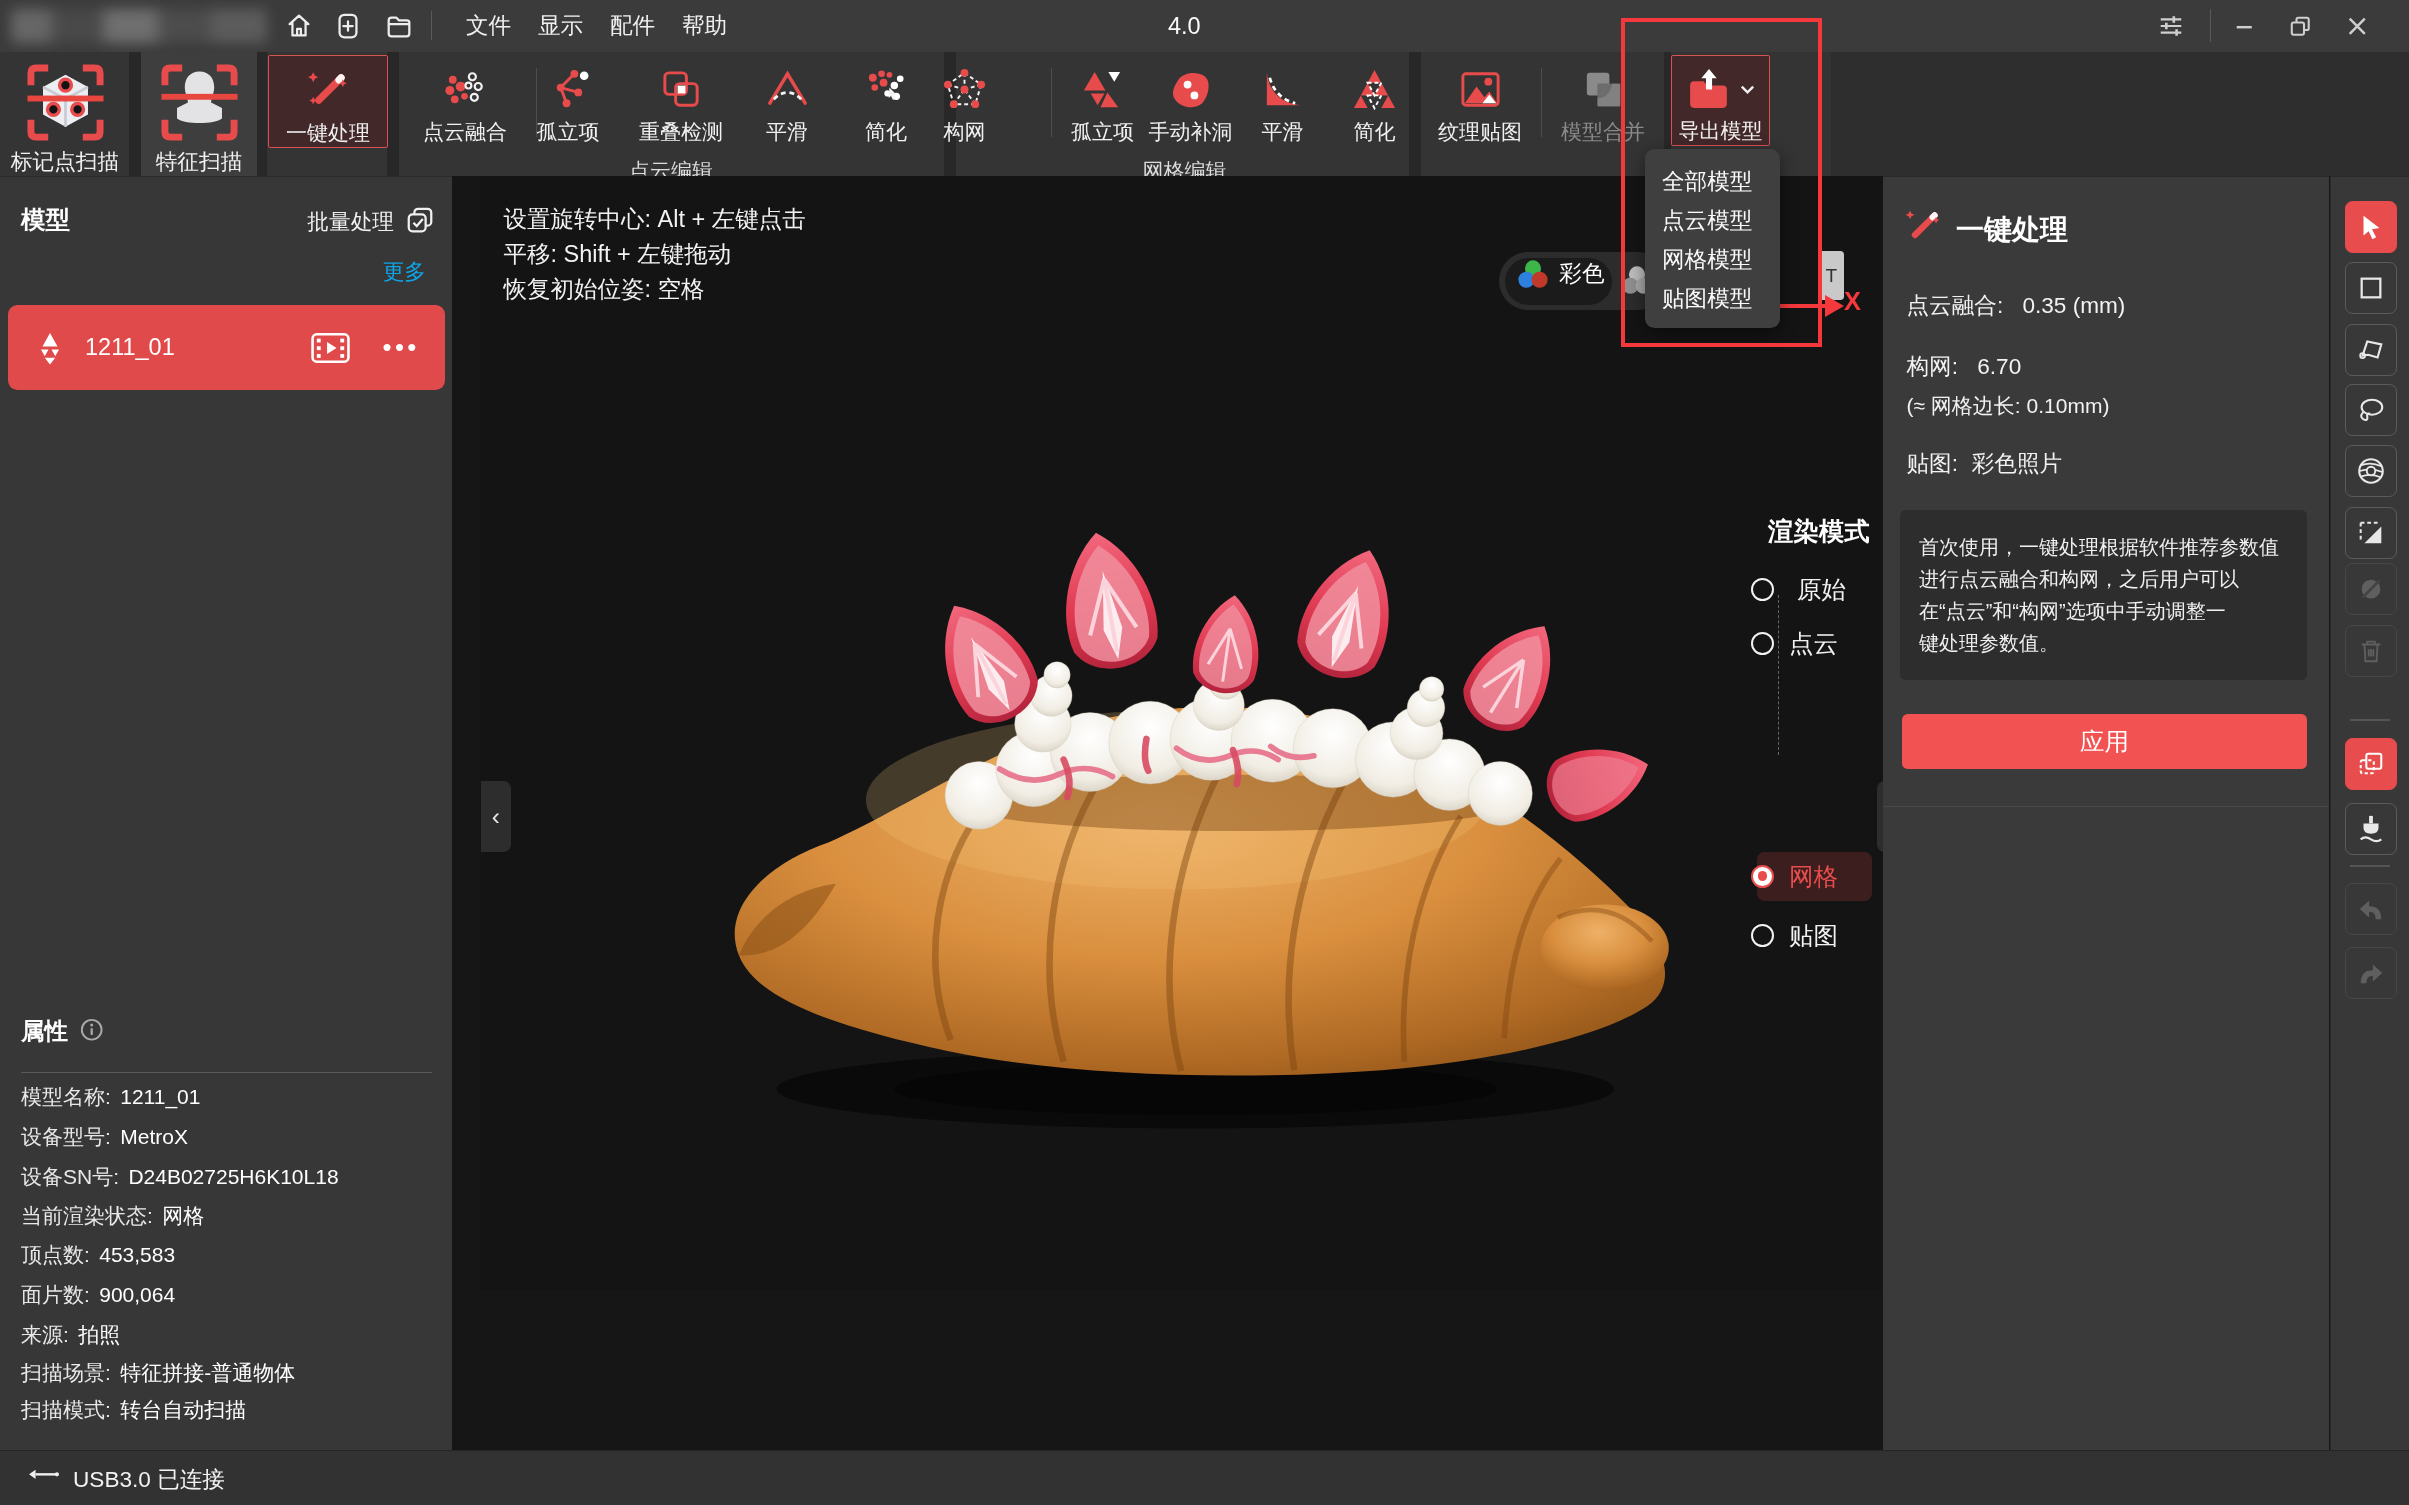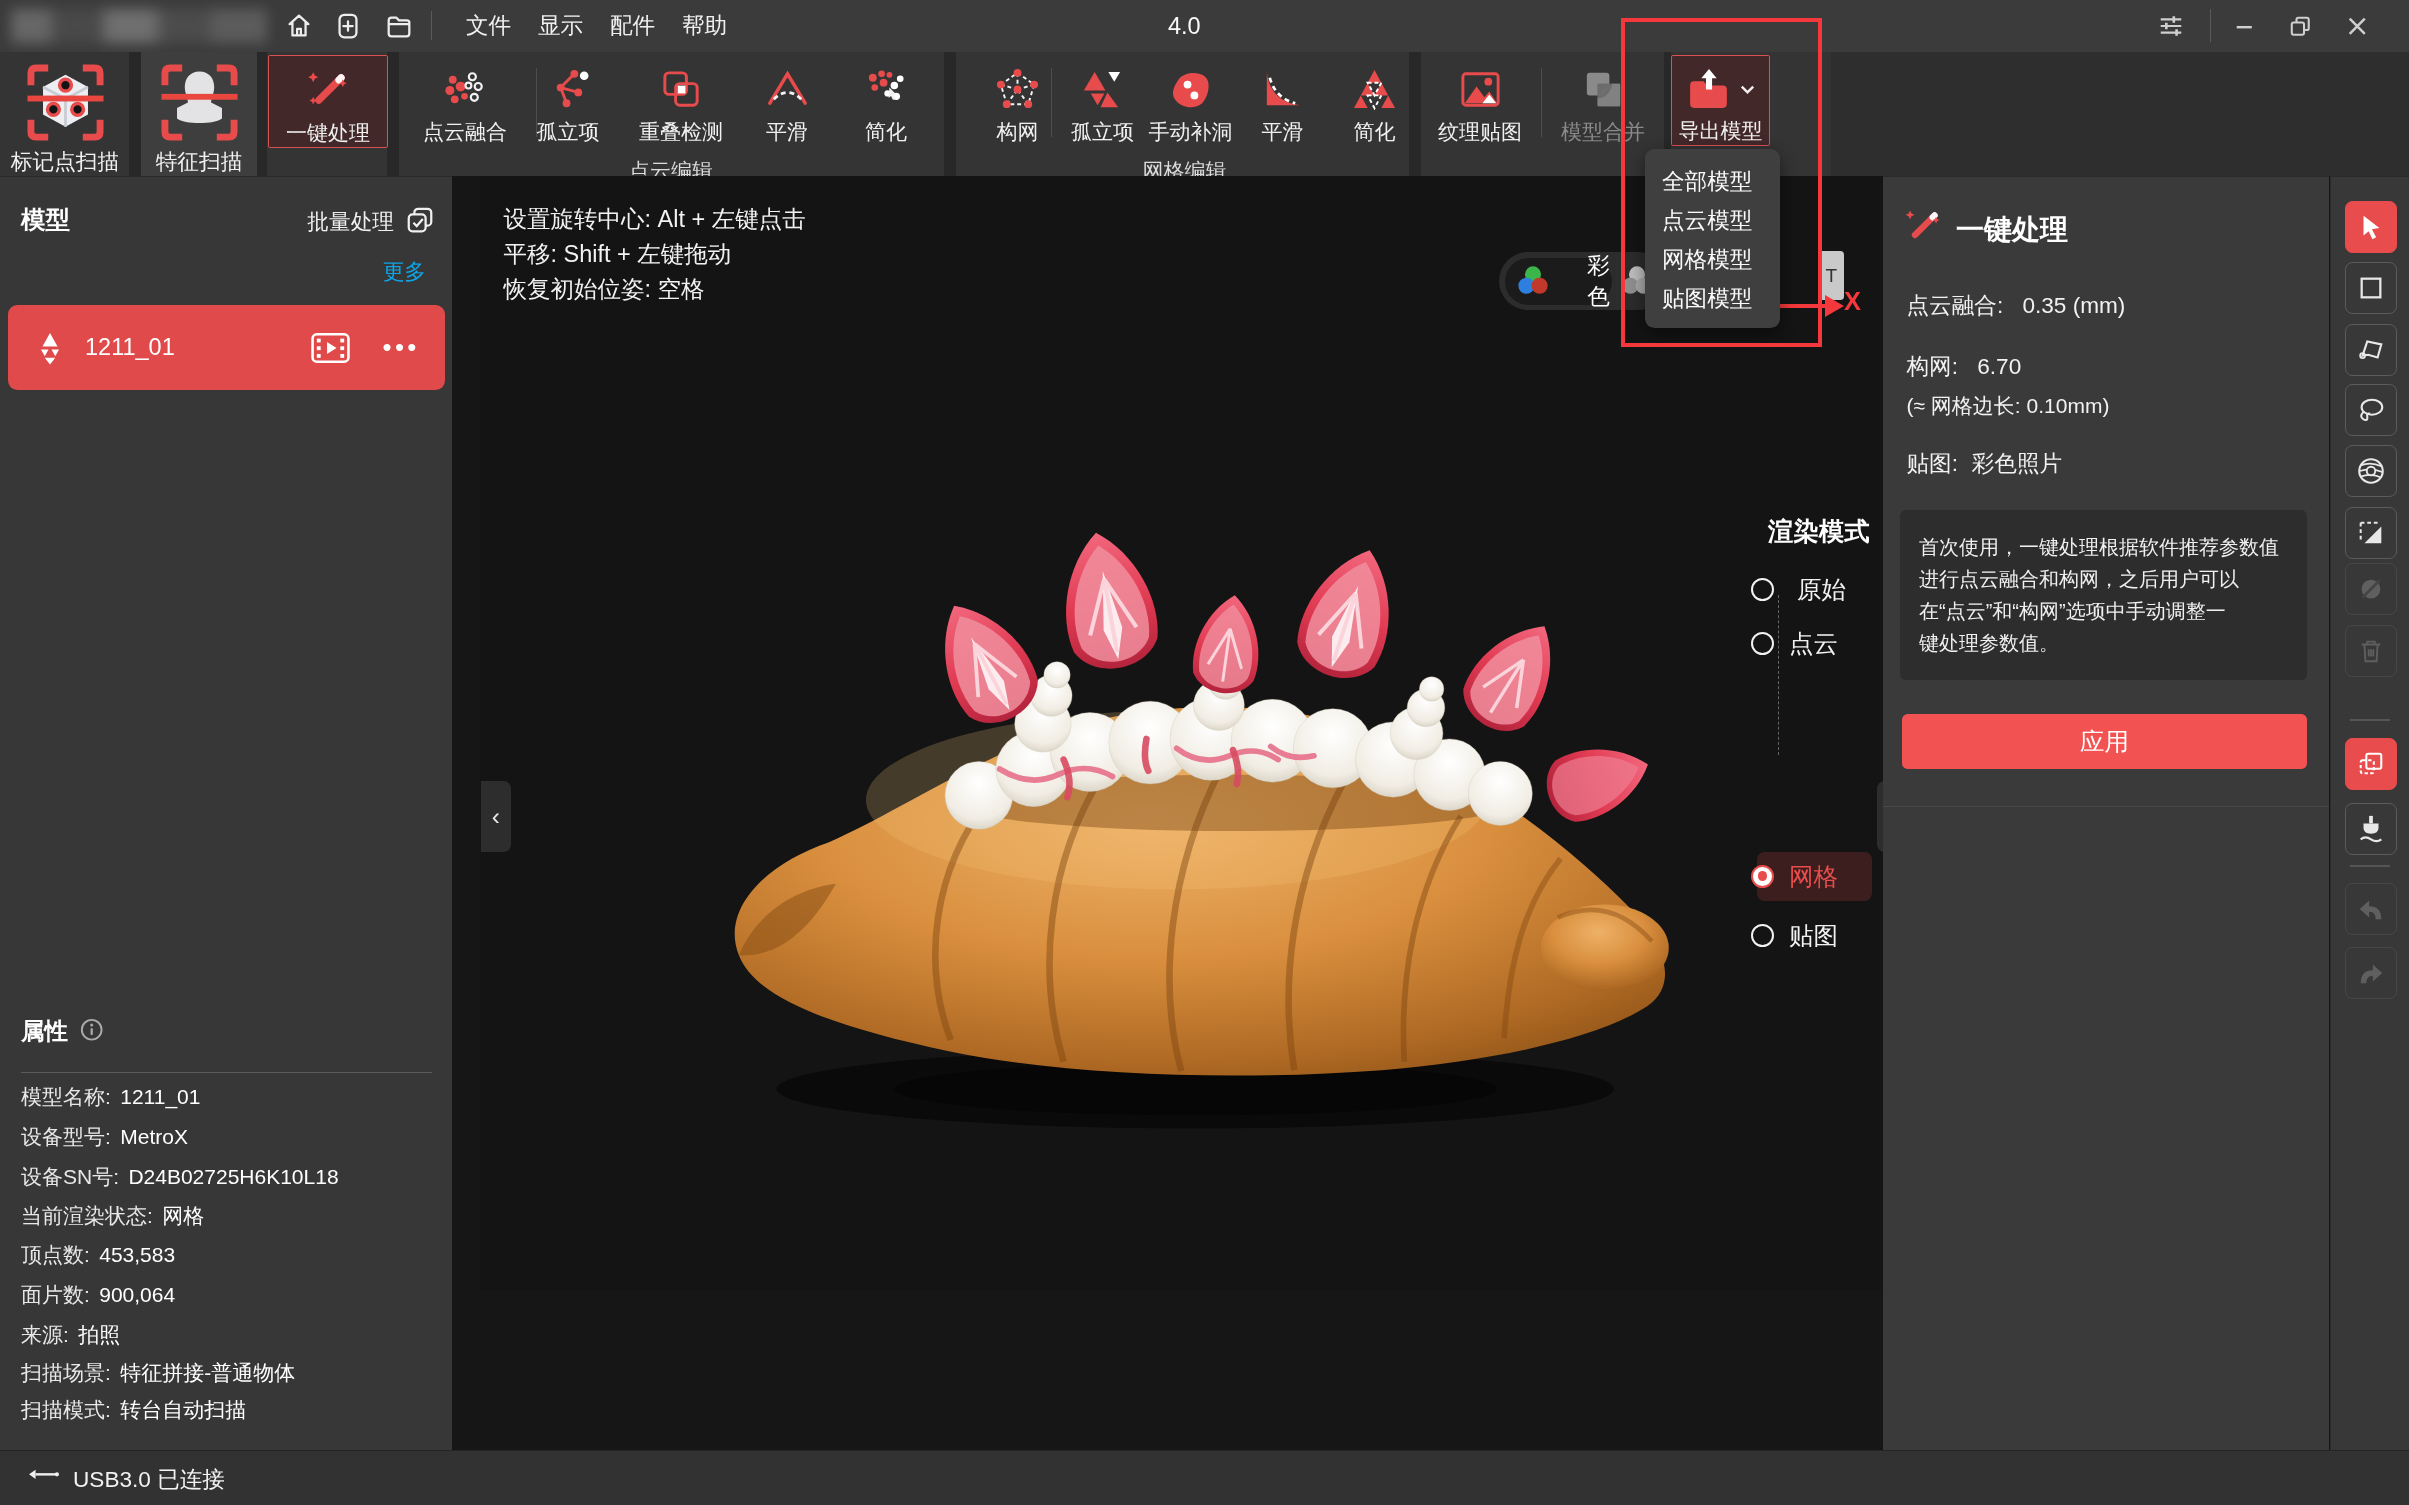--- a/index.html
+++ b/index.html
@@ -63,21 +63,21 @@
   .sbtn.active{background:#e84c4c;border-color:#e84c4c;}
   .sbtn.off{border-color:#474747;}
   .ssep{left:19px;width:40px;height:1.9px;background:#555;}
   
   #bbar{left:0;top:1450px;width:2410px;height:56px;background:#323232;border-top:0.9px solid #252525;display:flex;align-items:center;}
   
   .dots3{letter-spacing:3.8px;font-size:24.5px;font-weight:bold;color:#fff;}
   #logo{left:11.3px;top:8.5px;width:256px;height:34px;border-radius:3.8px;opacity:.55;filter:blur(6.6px);
         background:linear-gradient(90deg,#8a8a8a 0 14%,#555 18% 34%,#9a9a9a 38% 55%,#5a5a5a 60% 76%,#777 80% 100%);}
   #togglepill{left:1019px;top:76px;width:168px;height:58px;background:#2c2c2c;border-radius:29px;}
-  #togglesel{left:5.6px;top:5.6px;width:107px;height:47px;background:#1b1b1b;border-radius:23.5px;display:flex;align-items:center;gap:28px;}
+  #togglesel{left:5.6px;top:5.6px;width:107px;height:47px;background:#1b1b1b;border-radius:23.5px;display:flex;}
   #hiddenbtn{left:1339px;top:75px;width:24.5px;height:49px;background:#c9c9c9;border-radius:3.8px;z-index:50;
              display:flex;align-items:center;justify-content:center;color:#333;font-size:19px;}
 </style>
 </head>
 <body>
 
 <div class="abs" id="titlebar" data-name="title-bar">
   <div class="abs" id="logo" data-name="app-logo"></div>
 
   <div class="abs tico" style="left:282px;" data-name="home-button">
@@ -258,21 +258,21 @@
           <circle cx="38" cy="13" r="3.4" fill="#ffffff"></circle>
           <circle cx="34" cy="31" r="3.8" fill="#ffffff"></circle>
           <circle cx="25" cy="28" r="3.2" fill="#ffffff"></circle>
         <path d="M27 22 l7 7 l-3 .4 l2 4 l-2.4 1.2 l-2 -4 l-2.4 2 Z" fill="#f2f2f2"></path>
       </svg>
     </span>
     <span class="rlabel" data-name="pc-simplify-label">简化</span>
   </div>
   <div class="abs grouplabel" style="left:399px;width:544px;" data-name="pc-group-label">点云编辑</div>
 
-  <div class="abs rbtn" style="left:975px;width:85px;" data-name="mesh-construct-button">
+  <div class="abs rbtn" style="left:922px;width:85px;" data-name="mesh-construct-button">
     <span class="ric" data-name="mesh-construct-icon">
       <svg width="47" height="47" viewBox="0 0 48 48">
         <path d="M24 7 L41 19 L35 39 L13 39 L7 19 Z M24 7 L24 24 M41 19 L24 24 M35 39 L24 24 M13 39 L24 24 M7 19 L24 24" stroke="#f2f2f2" stroke-width="2" stroke-dasharray="4 3" fill="none"></path>
         <circle cx="24" cy="7" r="4" fill="#e84b4b"></circle>
           <circle cx="41" cy="19" r="4" fill="#e84b4b"></circle>
           <circle cx="35" cy="39" r="4" fill="#e84b4b"></circle>
           <circle cx="13" cy="39" r="4" fill="#e84b4b"></circle>
           <circle cx="7" cy="19" r="4" fill="#e84b4b"></circle>
           <circle cx="24" cy="24" r="4" fill="#e84b4b"></circle>
       </svg>

